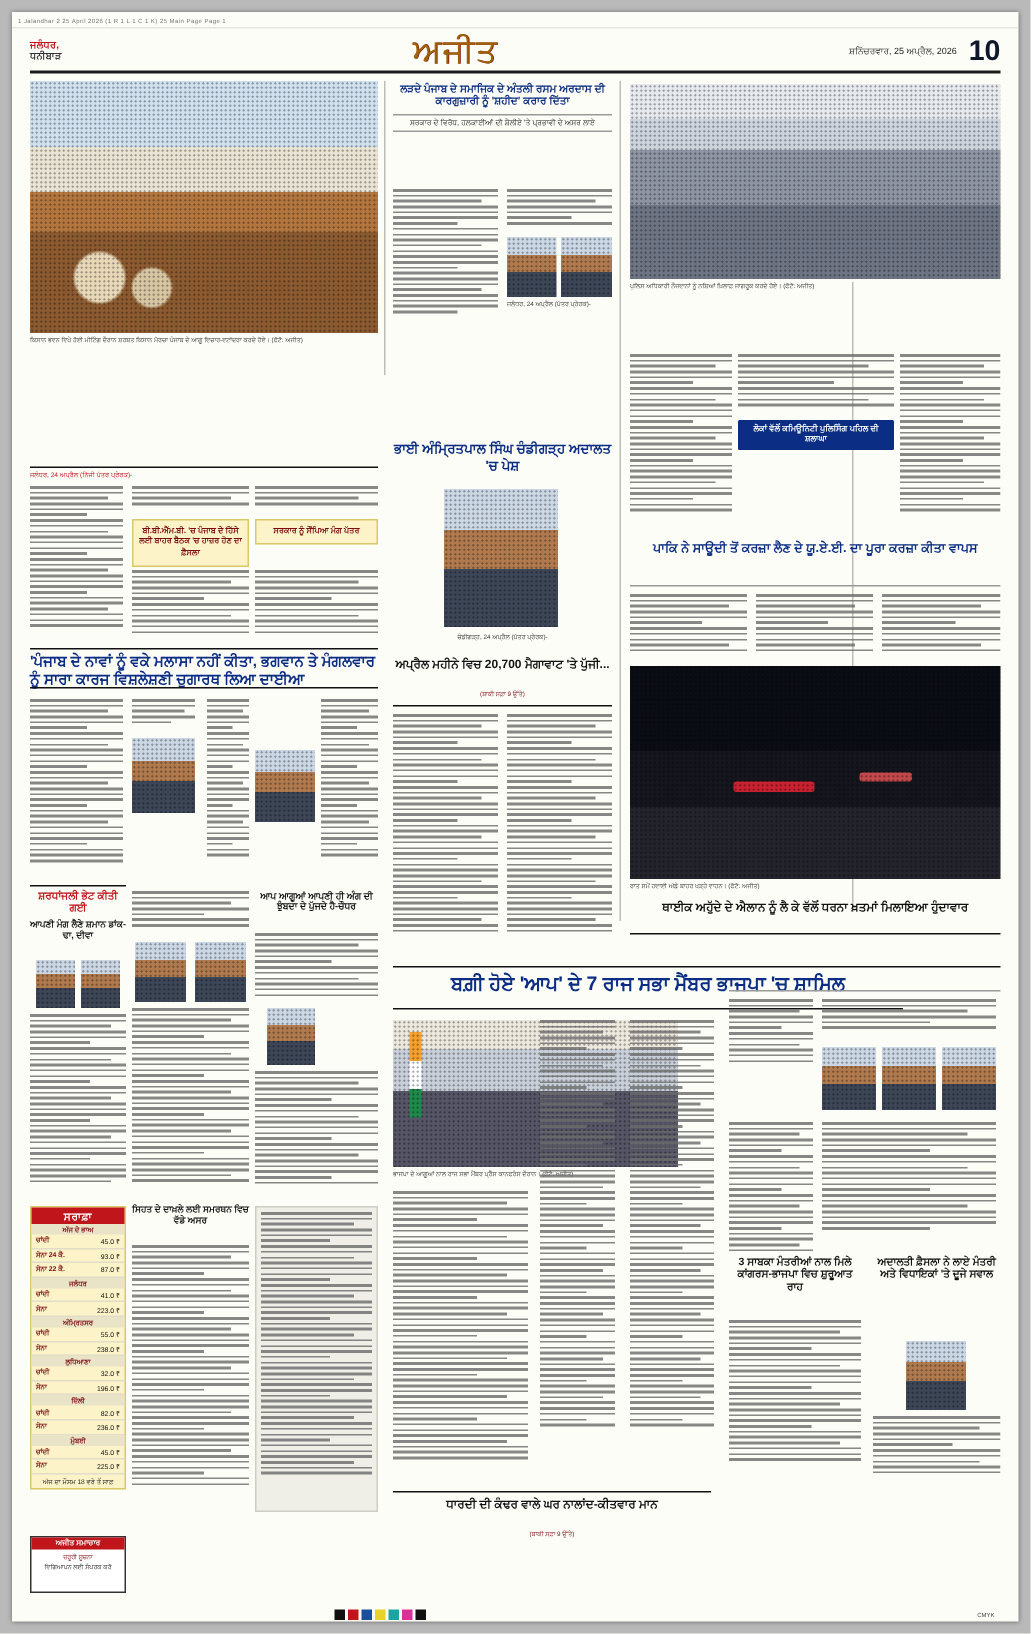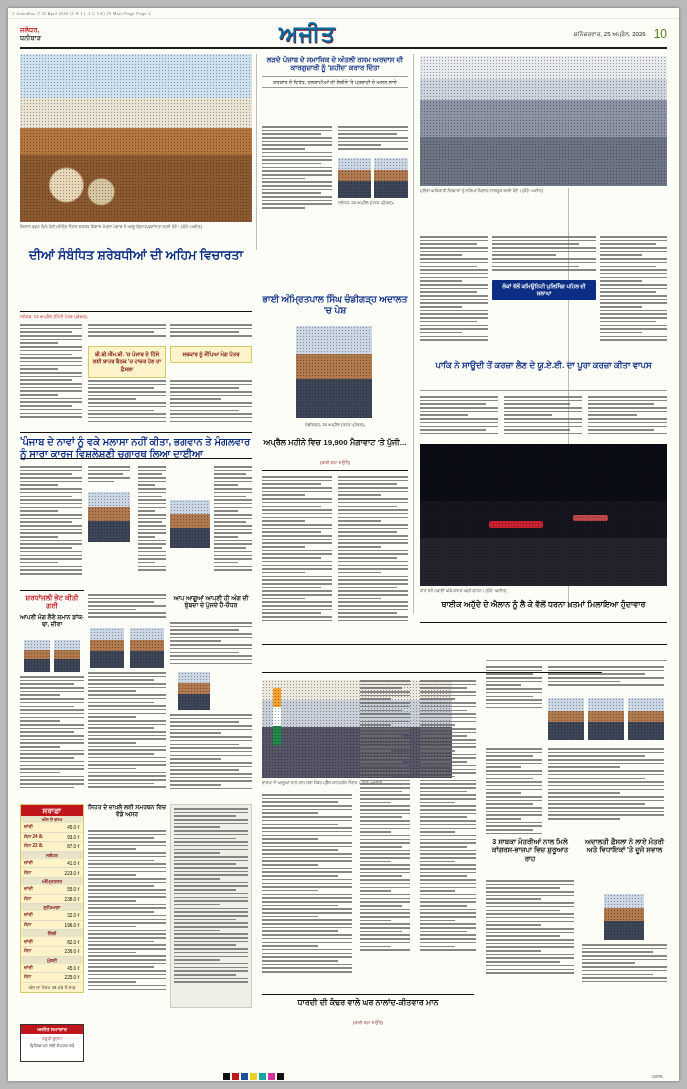--- a/index.html
+++ b/index.html
@@ -27,28 +27,28 @@
   }
   
   .masthead {
     position: absolute; left: 12px; top: 13px; right: 12px; height: 28px;
     display: flex; align-items: center; justify-content: space-between;
     border-bottom: 2px solid #1b1b1b;
   }
   .mh-left { font-size: 6.5px; color: #c0151b; font-weight: bold; letter-spacing:.2px;}
   .mh-left div:last-child { color:#333; }
   .logo {
-    font-size: 22px; font-weight: bold; color: #0369a1;
+    font-size: 22px; font-weight: normal; color: #a16207;
     letter-spacing: 1px; line-height: 1;
     text-shadow: .5px .5px 0 #7d0c10;
     padding: 0 12px;
   }
   .mh-right { display:flex; align-items:center; gap:8px; }
   .mh-date { font-size: 6px; color:#222; }
-  .pageno { font-size: 12px; font-weight: normal; color:#4d7c0f; line-height:1; }
+  .pageno { font-size: 19px; font-weight: bold; color:#0f172a; line-height:1; }
 
   
   .hl {
     color: #0b2d83; font-weight: bold; line-height: 1.18;
     text-align: center; letter-spacing: 0;
   }
   .hl.red { color: #c0151b; }
   .hl.black { color: #111; }
   .sub { font-size: 5px; text-align:center; color:#222; line-height:1.3; }
   .rule { border-top: 1px solid #111; }
@@ -319,21 +319,20 @@
   <div class="photo ph-night" style="position:absolute; left:412px; top:436px; width:247px; height:142px;">
     <div style="position:absolute; left:28%; top:54%; width:22%; height:5%; background:#d23; border-radius:2px; opacity:.9;"></div>
     <div style="position:absolute; left:62%; top:50%; width:14%; height:4%; background:#e55; border-radius:2px; opacity:.8;"></div>
     <div class="dots"></div>
   </div>
   <div class="caption" style="position:absolute; left:412px; top:580px; width:247px;">ਰਾਤ ਸਮੇਂ ਹਵਾਈ ਅੱਡੇ ਬਾਹਰ ਖੜ੍ਹੇ ਵਾਹਨ। (ਫੋਟੋ: ਅਜੀਤ)</div>
   <div class="hl black" style="position:absolute; left:412px; top:592px; width:247px; font-size:8px;">ਥਾਈਕ ਅਹੁੱਦੇ ਦੇ ਐਲਾਨ ਨੂੰ ਲੈ ਕੇ ਵੱਲੋਂ ਧਰਨਾ ਖ਼ਤਮਾਂ ਮਿਲਾਇਆ ਹੁੰਦਾਵਾਰ</div>
   <div class="rule" style="position:absolute; left:412px; top:614px; width:247px;"></div>
 
   <div style="position:absolute; left:12px; top:240px; width:232px;">
-    <div class="hl" style="font-size:12.5px;">ਦੀਆਂ ਸੰਬੰਧਿਤ ਸ਼ਰੇਬਧੀਆਂ ਦੀ ਅਹਿਮ ਵਿਚਾਰਤਾ</div>
   </div>
   <div class="rule" style="position:absolute; left:12px; top:303px; width:232px;"></div>
   <div class="byline" style="position:absolute; left:12px; top:306px; width:120px; font-size:4.4px;">ਜਲੰਧਰ, 24 ਅਪ੍ਰੈਲ (ਨਿੱਜੀ ਪੱਤਰ ਪ੍ਰੇਰਕ)-</div>
 
   <div class="txt" style="position:absolute; left:12px; top:316px; width:62px; height:104px;">
     <div class="l"></div>
       <div class="l"></div>
       <div class="l m"></div>
       <div class="l"></div>
       <div class="l"></div>
@@ -652,21 +651,21 @@
       <div class="l s"></div>
     <div class="l"></div>
   </div>
 
   <div class="hl" style="position:absolute; left:254px; top:286px; width:146px; font-size:9px;">ਭਾਈ ਅੰਮ੍ਰਿਤਪਾਲ ਸਿੰਘ ਚੰਡੀਗੜ੍ਹ ਅਦਾਲਤ 'ਚ ਪੇਸ਼</div>
   <div class="photo ph-portrait" style="position:absolute; left:288px; top:318px; width:76px; height:92px;">
       <div class="dots"></div>
     </div>
   <div class="caption" style="position:absolute; left:254px; top:414px; width:146px; text-align:center;">ਚੰਡੀਗੜ੍ਹ, 24 ਅਪ੍ਰੈਲ (ਪੱਤਰ ਪ੍ਰੇਰਕ)-</div>
 
-  <div class="hl black" style="position:absolute; left:254px; top:430px; width:146px; font-size:8px;">ਅਪ੍ਰੈਲ ਮਹੀਨੇ ਵਿਚ 19,900 ਮੈਗਾਵਾਟ 'ਤੇ ਪੁੱਜੀ...</div>
+  <div class="hl black" style="position:absolute; left:254px; top:430px; width:146px; font-size:8px;">ਅਪ੍ਰੈਲ ਮਹੀਨੇ ਵਿਚ 20,700 ਮੈਗਾਵਾਟ 'ਤੇ ਪੁੱਜੀ...</div>
   <div class="caption" style="position:absolute; left:254px; top:452px; width:146px; text-align:center; color:#7d0c10;">(ਬਾਕੀ ਸਫ਼ਾ 9 ਉੱਤੇ)</div>
   <div class="rule" style="position:absolute; left:254px; top:462px; width:146px;"></div>
   <div class="txt" style="position:absolute; left:254px; top:468px; width:70px; height:160px;">
     <div class="l"></div>
       <div class="l"></div>
       <div class="l m"></div>
       <div class="l"></div>
       <div class="l"></div>
     <div class="l s"></div>
       <div class="l"></div>
@@ -741,20 +740,21 @@
       <div class="l s"></div>
       <div class="l"></div>
     <div class="l"></div>
       <div class="l"></div>
       <div class="l m"></div>
       <div class="l"></div>
       <div class="l"></div>
   </div>
 
   <div class="rule" style="position:absolute; left:254px; top:636px; width:405px;"></div>
+  <div class="hl" style="position:absolute; left:254px; top:640px; width:340px; font-size:13px;">ਬਗ਼ੀ ਹੋਏ 'ਆਪ' ਦੇ 7 ਰਾਜ ਸਭਾ ਮੈਂਬਰ ਭਾਜਪਾ 'ਚ ਸ਼ਾਮਿਲ</div>
   <div class="rule" style="position:absolute; left:254px; top:664px; width:340px;"></div>
 
   <div class="photo ph-flag" style="position:absolute; left:254px; top:672px; width:190px; height:98px;">
     <div style="position:absolute; left:6%; top:8%; width:8px; height:58%;
                 background: linear-gradient(#f5a02a 0 34%, #fff 34% 67%, #1d8a4a 67% 100%);"></div>
     <div class="dots"></div>
   </div>
   <div class="caption" style="position:absolute; left:254px; top:772px; width:190px;">ਭਾਜਪਾ ਦੇ ਆਗੂਆਂ ਨਾਲ ਰਾਜ ਸਭਾ ਮੈਂਬਰ ਪ੍ਰੈੱਸ ਕਾਨਫਰੰਸ ਦੌਰਾਨ। (ਫੋਟੋ: ਅਜੀਤ)</div>
 
   <div class="txt" style="position:absolute; left:254px; top:786px; width:90px; height:196px;">

